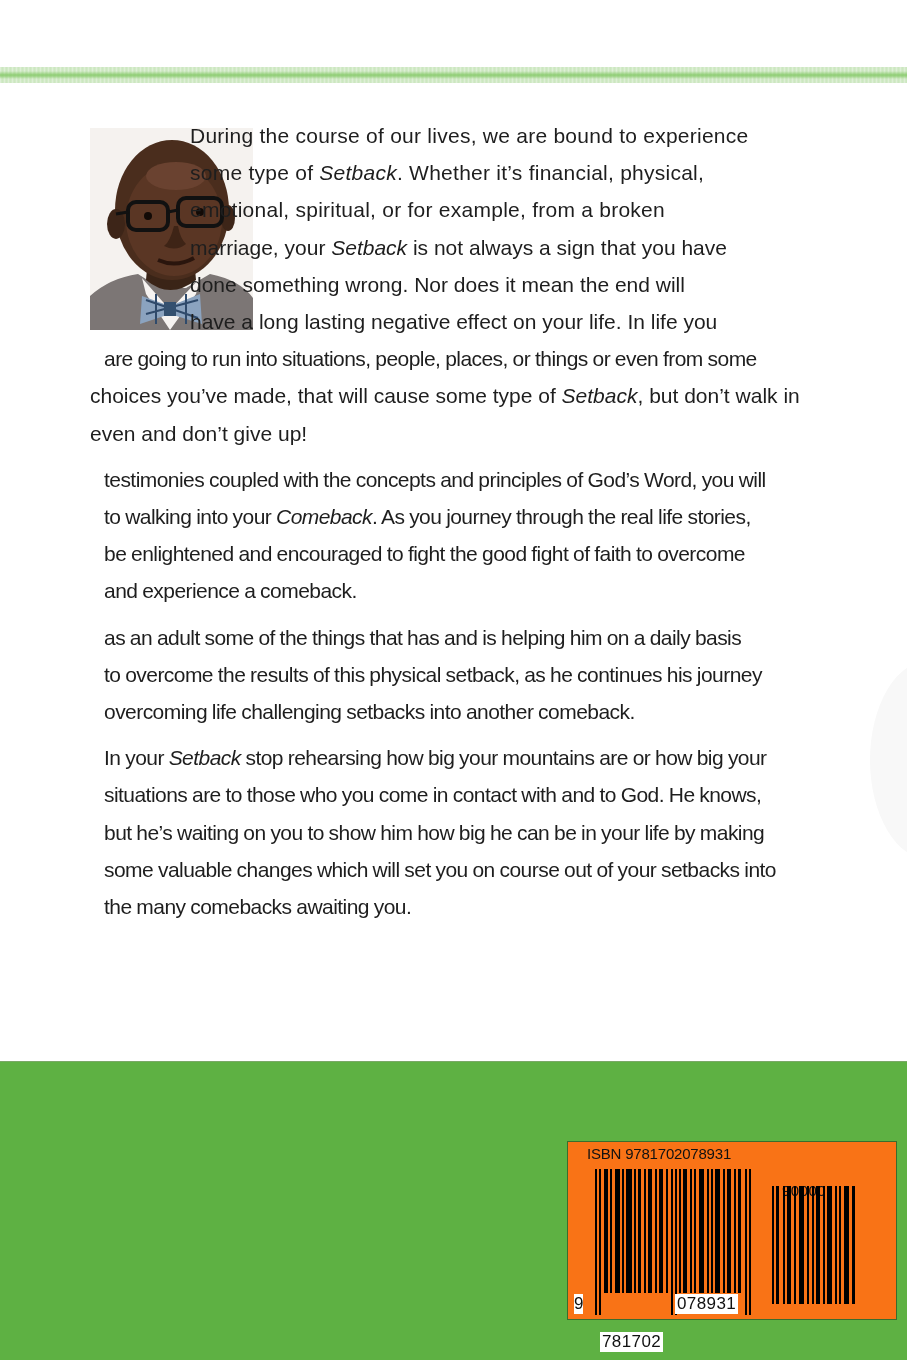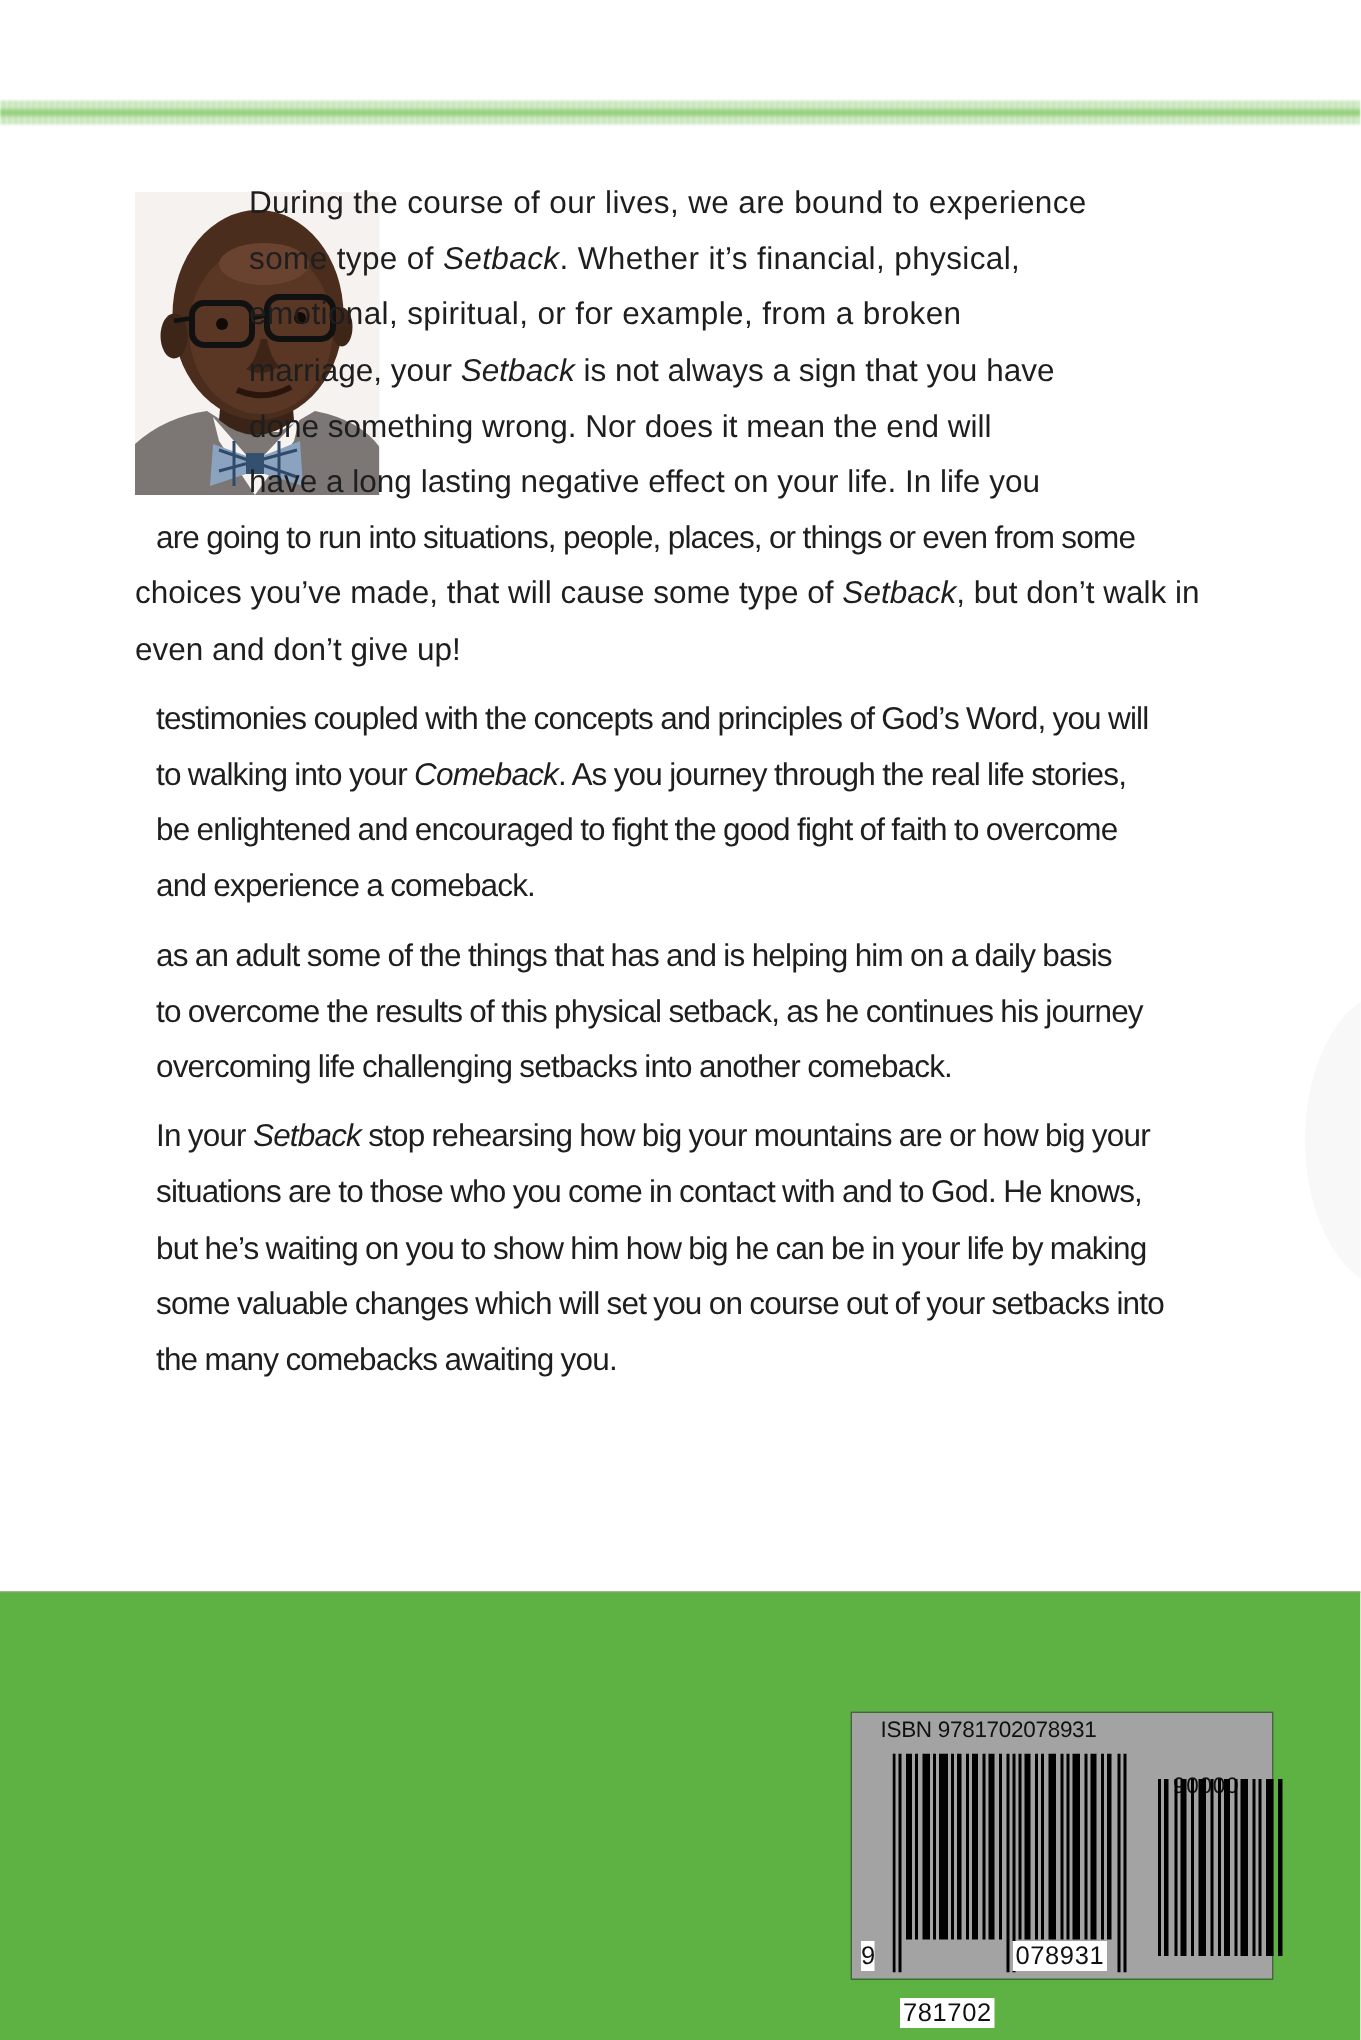--- a/index.html
+++ b/index.html
@@ -26,34 +26,34 @@
     position: absolute; left: 90px; top: 128px; width: 163px; height: 202px;
     background: #f4f1ee; overflow: hidden;
   }
 
   .body-text {
     position: absolute; left: 90px; top: 117px; width: 728px;
     font-size: 21px; line-height: 37.2px; color: #1e1e1e;
   }
   .para { margin-bottom: 9px; }
   .line { display: block; white-space: nowrap; }
-  .indent { padding-left: 76px; }
+  .indent { padding-left: 100px; }
   .justify-spread { letter-spacing: 0.25px; }
   .tight { letter-spacing: -0.55px; word-spacing: -0.5px; margin-left: 14px; }
   em { font-style: italic; }
 
   .green-band {
     position: absolute; left: 0; top: 1061px; width: 907px; height: 299px;
     background: #5eb143;
     border-top: 1px solid #7aa867;
   }
 
   .barcode-box {
-    position: absolute; left: 567px; top: 1141px; width: 282px; height: 179px;
-    background: #a3a3a3; border: 1px solid #3a6d2e;
+    position: absolute; left: 567px; top: 1141px; width: 330px; height: 179px;
+    background: #f97316; border: 1px solid #3a6d2e;
   }
   .isbn-label {
     position: absolute; left: 19px; top: 3px; font-size: 15px; color: #111;
     letter-spacing: -0.2px;
   }
   .bars-main { position: absolute; left: 27px; top: 27px; width: 160px; height: 146px; }
   .bars-addon { position: absolute; left: 204px; top: 44px; width: 86px; height: 118px; }
   .addon-digits { position: absolute; left: 214px; top: 40px; font-size: 15px; color: #111; letter-spacing: 0.5px; }
   .digit-first { position: absolute; left: 6px; top: 152px; font-size: 17px; color: #111; background: #fff; }
   .digits-left { position: absolute; left: 32px; top: 152px; font-size: 17px; color: #111; background: #fff; padding: 0 2px; letter-spacing: 0.4px; margin-top: 38px; }

